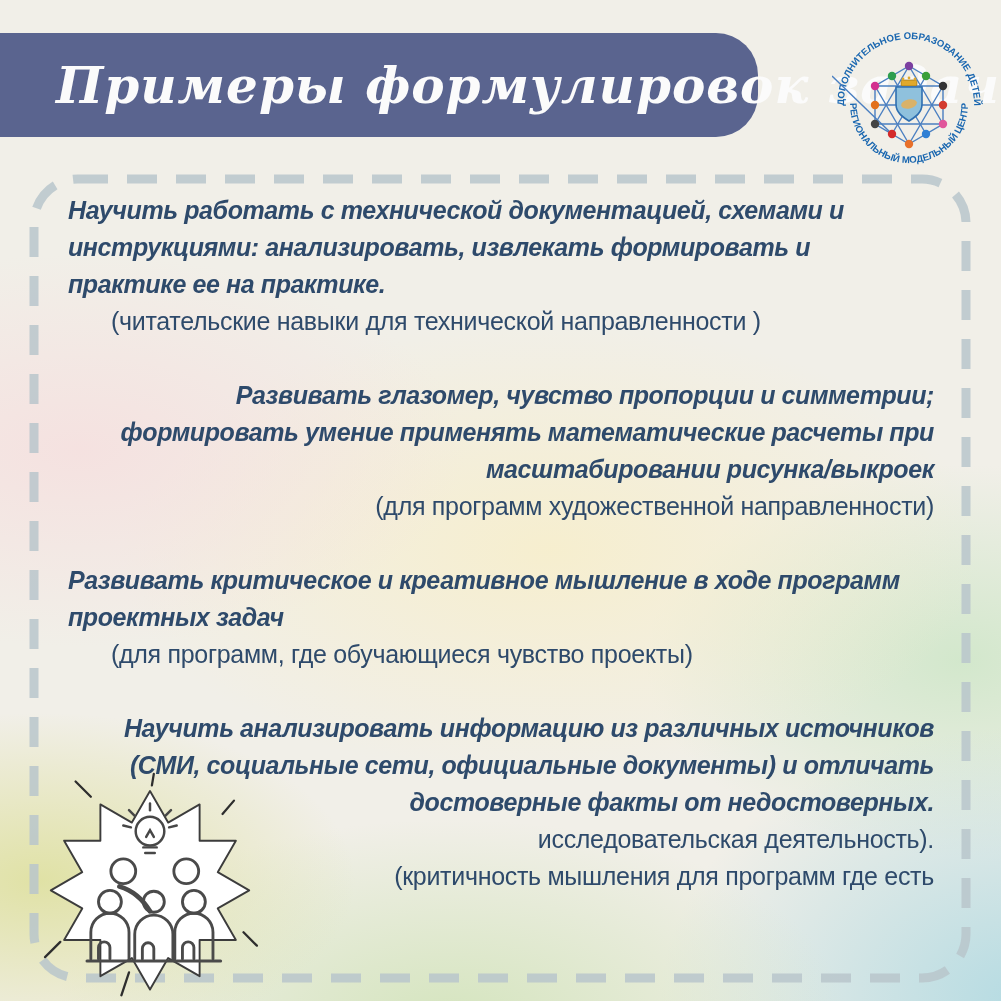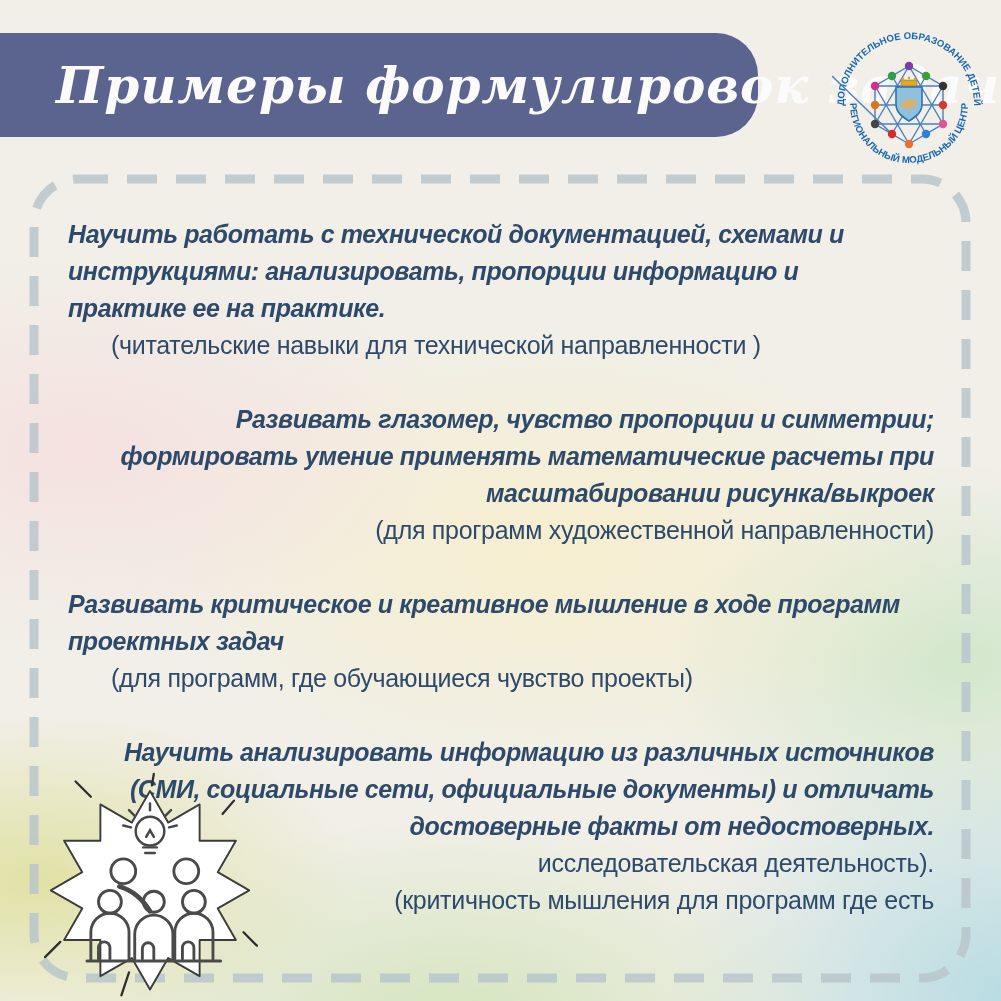--- a/index.html
+++ b/index.html
@@ -24,21 +24,21 @@
     display:flex;align-items:center;
   }
   .banner-title{
     font-family:"DejaVu Serif",serif;font-style:italic;font-weight:600;
     font-size:50px;color:#fbfbfb;padding-left:56px;letter-spacing:1px;
     white-space:nowrap;
   }
   .logo{position:absolute;left:832px;top:24px;width:154px;height:154px;z-index:3;}
   .card-border{position:absolute;inset:0;z-index:1;pointer-events:none;}
   .content{
-    position:absolute;left:68px;top:216px;width:866px;z-index:2;
+    position:absolute;left:68px;top:192px;width:866px;z-index:2;
   }
   .tblock{margin-bottom:37px;}
   .tblock.right{text-align:right;}
   .tblock.left{text-align:left;}
   .main{
     font-style:italic;font-weight:bold;font-size:25px;line-height:37px;
     color:#2e4a6b;letter-spacing:-0.4px;white-space:nowrap;
   }
   .note{
     font-style:normal;font-weight:normal;font-size:25px;line-height:37px;
@@ -107,21 +107,21 @@
     <circle cx="83" cy="55" r="1.4" fill="#e0a92c"></circle>
     <path d="M64,63 h26 v17 c0,9 -7,13 -13,17 c-6,-4 -13,-8 -13,-17 z" fill="#8fc1dd" stroke="#2f6fb0" stroke-width="1.6"></path>
     <ellipse cx="77" cy="80" rx="8" ry="4.5" fill="#d9b26a" transform="rotate(-12 77 80)"></ellipse>
   </g>
 </svg>
 
 <div class="content">
 
   <div class="tblock left">
     <div class="main">Научить работать с технической документацией, схемами и</div>
-    <div class="main">инструкциями: анализировать, пропорции информацию и</div>
+    <div class="main">инструкциями: анализировать, извлекать формировать и</div>
     <div class="main">практике ее на практике.</div>
     <div class="note">(читательские навыки для технической направленности )</div>
   </div>
 
   <div class="tblock right gap2">
     <div class="main">Развивать глазомер, чувство пропорции и симметрии;</div>
     <div class="main">формировать умение применять математические расчеты при</div>
     <div class="main">масштабировании рисунка/выкроек</div>
     <div class="note">(для программ художественной направленности)</div>
   </div>

